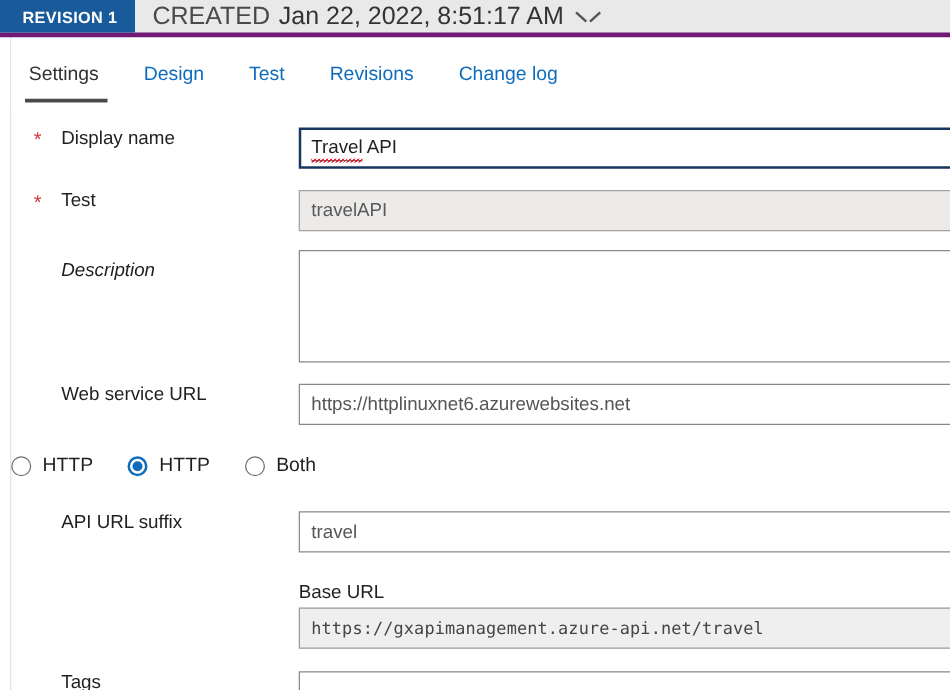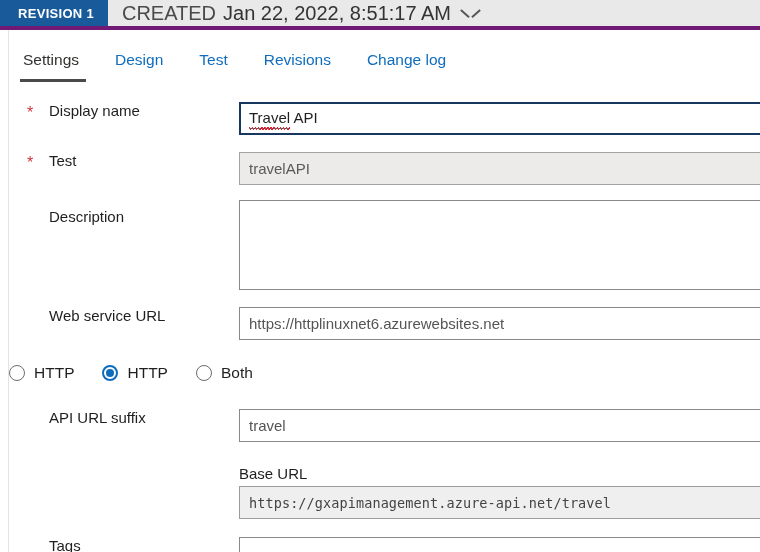--- a/index.html
+++ b/index.html
@@ -360,21 +360,21 @@
       <div class="label-cell">
         <span class="req-star">*</span>
         <span>Test</span>
       </div>
       <div class="field-cell">
         <input class="txtinput disabled" type="text" disabled="" value="travelAPI" style="">
       </div>
     </div>
 
     <div class="row" style="top:113px;">
-      <div class="label-cell" style="height:33px;">
+      <div class="label-cell" style="height:33px;font-style:italic;">
         <span>Description</span>
       </div>
       <div class="field-cell">
         <textarea class="txtarea" placeholder="" style=""></textarea>
       </div>
     </div>
 
     <div class="row" style="top:220px;">
       <div class="label-cell">
         <span>Web service URL</span>

